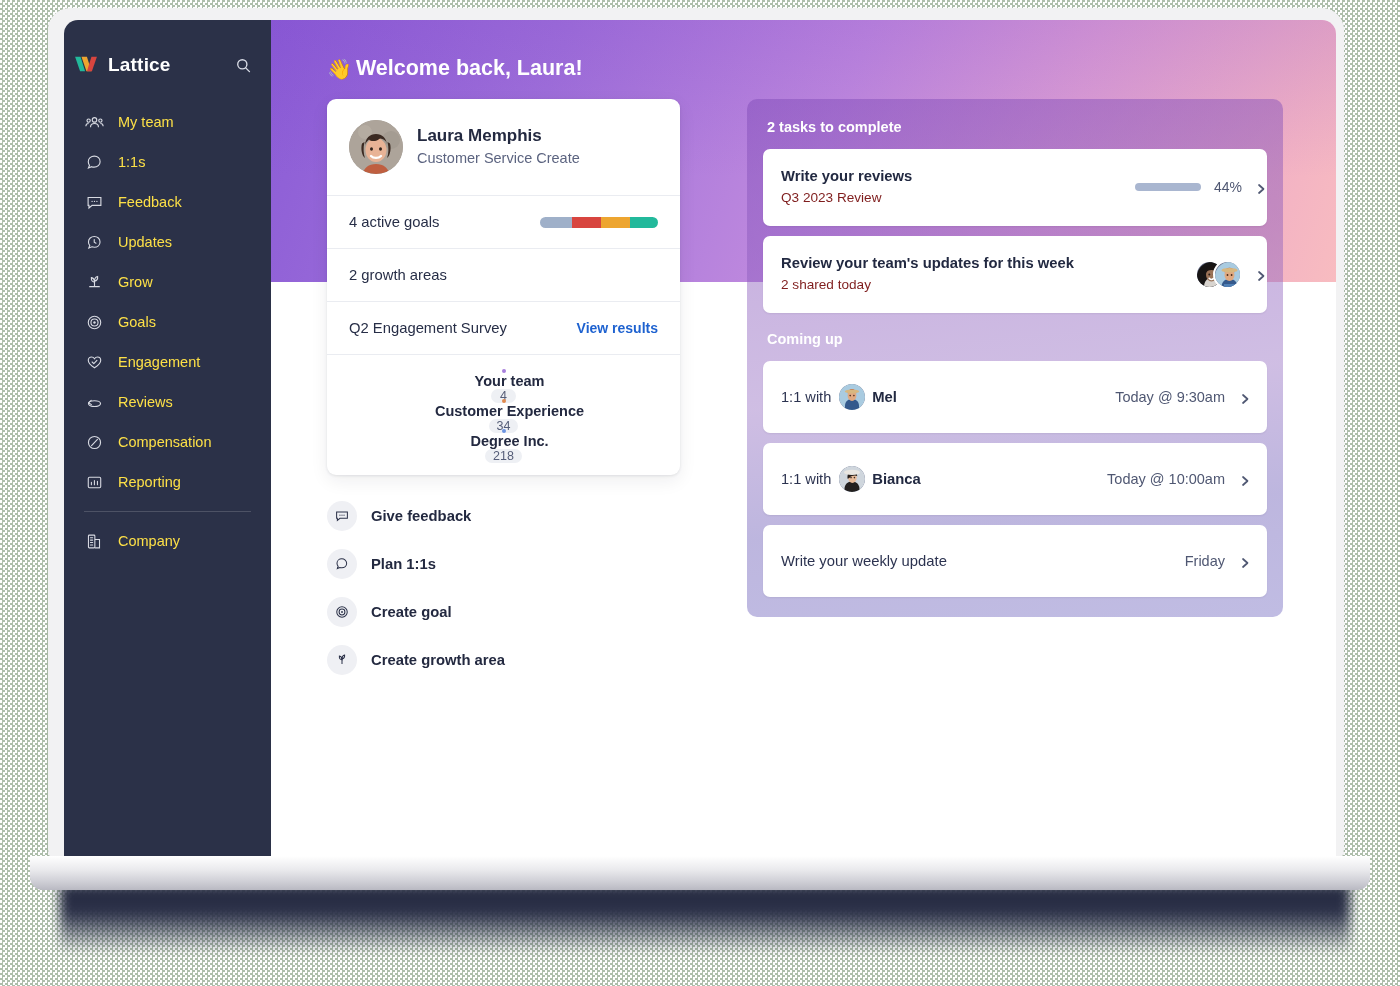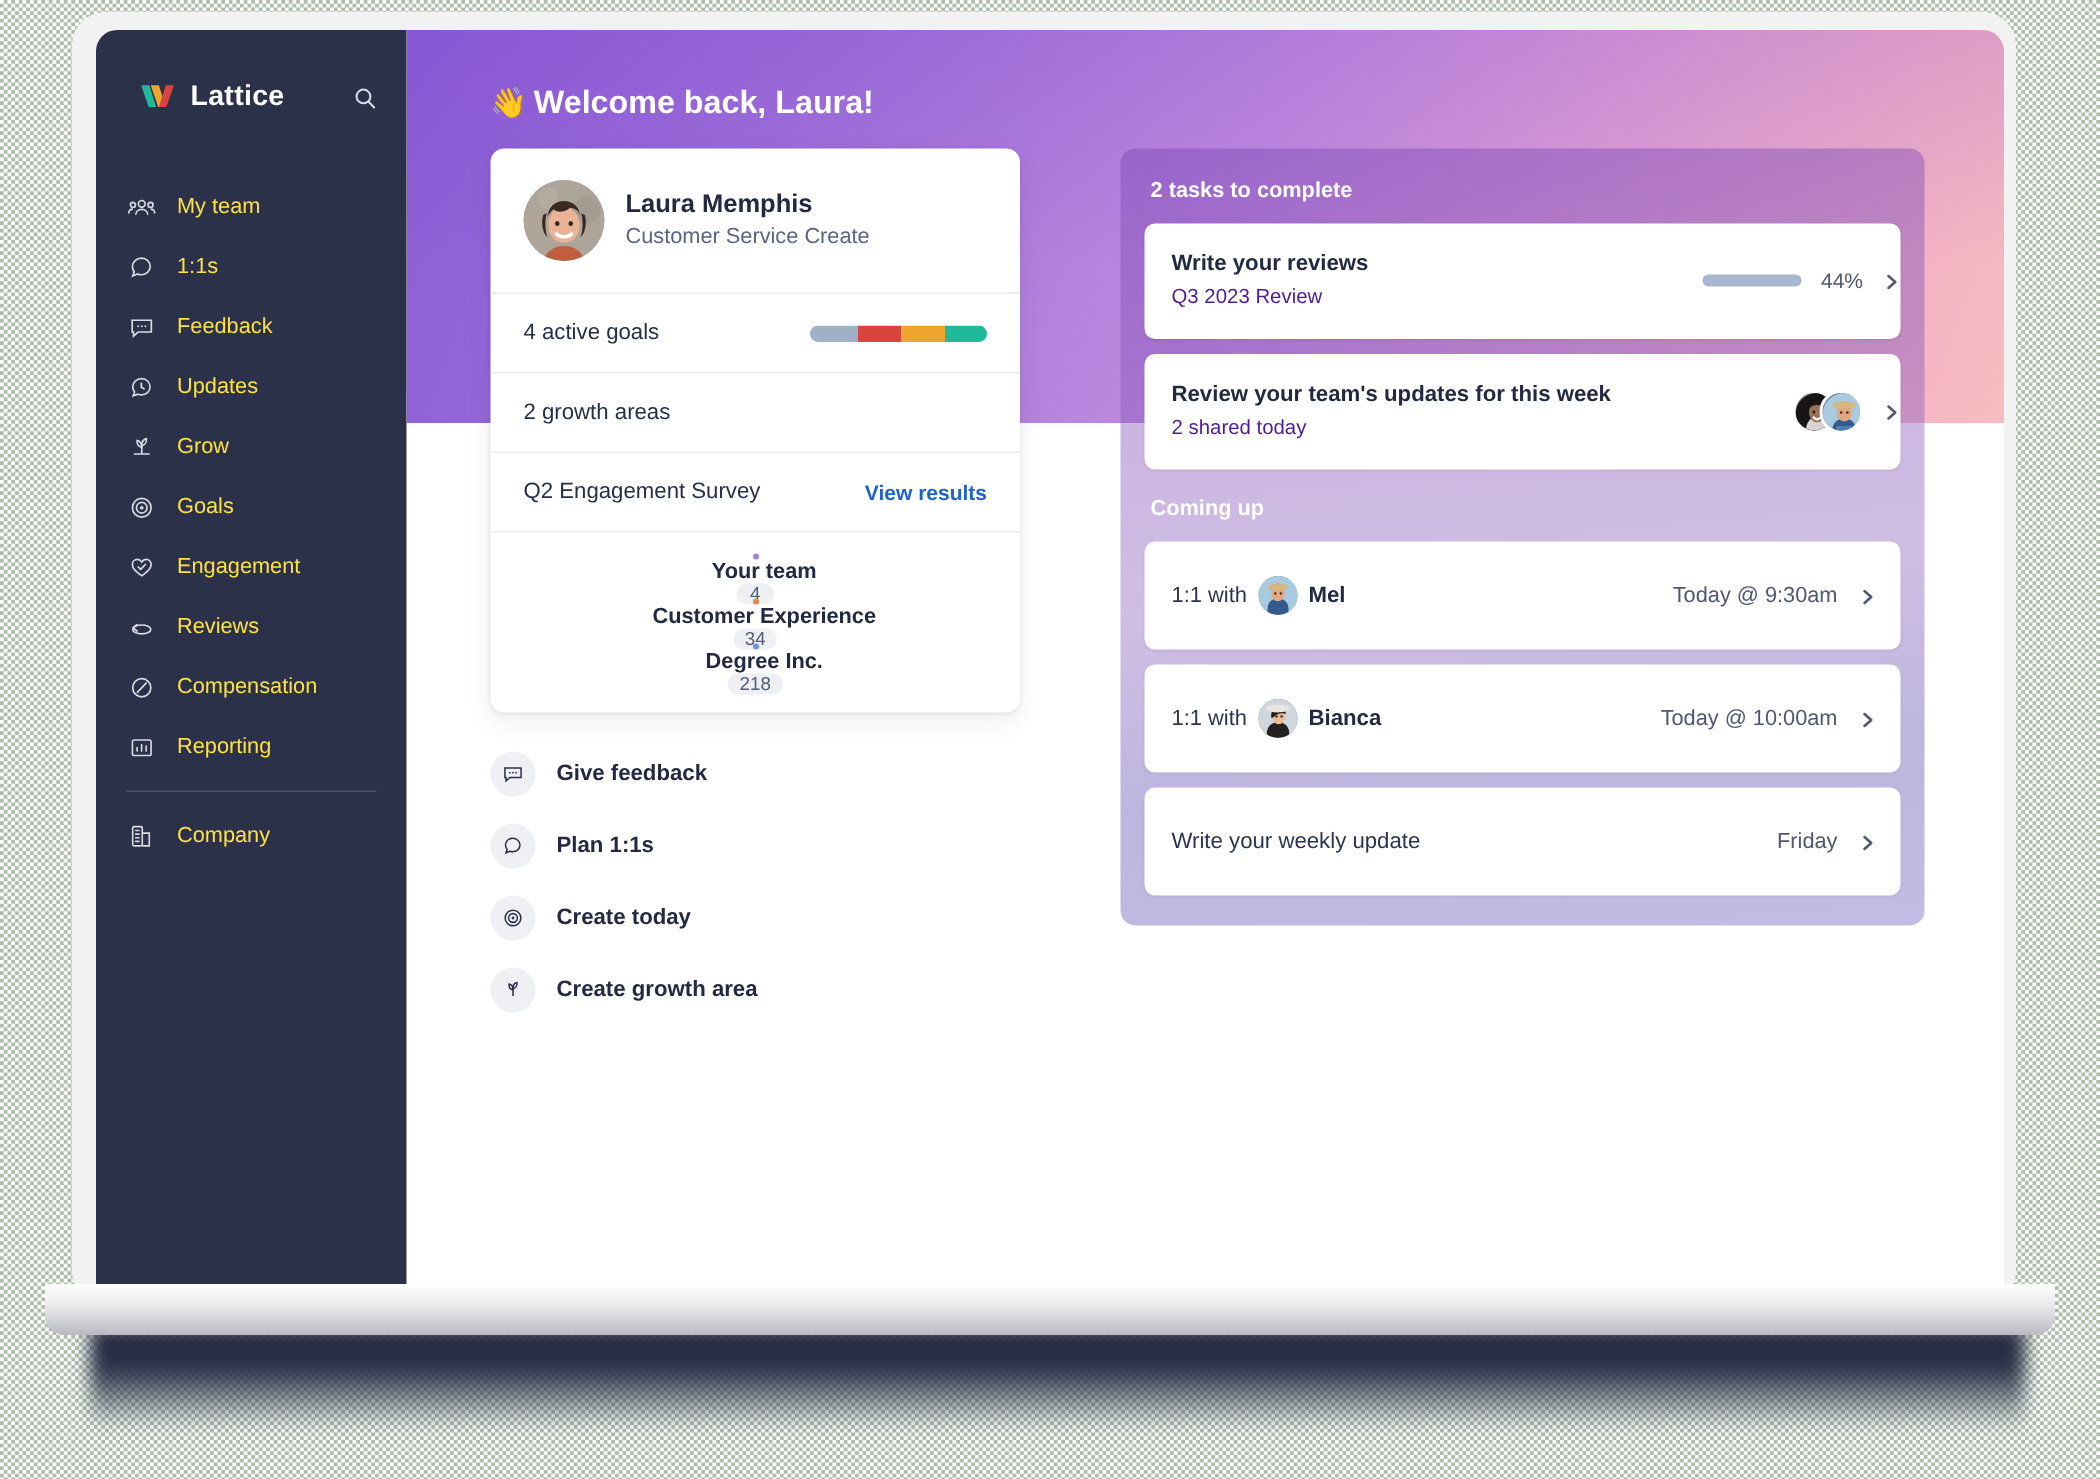--- a/index.html
+++ b/index.html
@@ -74,23 +74,23 @@
     width: 207px;
     flex: 0 0 207px;
     background: #2b3148;
     padding: 28px 0 0 0;
     position: relative;
     z-index: 2;
   }
   .brand-row {
     display: flex;
     align-items: center;
-    padding: 0 18px 0 28px;
+    padding: 0 18px 0 9px;
     height: 34px;
-    margin-bottom: 36px;
+    margin-bottom: 20px;
   }
   .brand-logo { width: 26px; height: 20px; flex: 0 0 26px; }
   .brand-name {
     color: #ffffff;
     font-size: 19px;
     font-weight: bold;
     letter-spacing: .2px;
     margin-left: 9px;
     flex: 1;
   }
@@ -306,21 +306,21 @@
     border-radius: 7px;
     padding: 17px 0 17px 18px;
     margin-bottom: 10px;
     display: flex;
     align-items: center;
     cursor: pointer;
     box-shadow: 0 1px 2px rgba(30,25,60,.07);
   }
   .tc-texts { flex: 1; min-width: 0; }
   .tc-title { font-size: 14.8px; font-weight: bold; color: #222941; line-height: 1.45; }
-  .tc-sub { font-size: 13.6px; color: #4c1d95; line-height: 1.5; margin-top: 1px; }
+  .tc-sub { font-size: 13.6px; color: #7f1d1d; line-height: 1.5; margin-top: 1px; }
   .tc-right { display: flex; align-items: center; gap: 13px; flex: 0 0 auto; }
 
   .progress-track {
     width: 66px; height: 8px;
     border-radius: 5px;
     background: #a9b6d0;
     overflow: hidden;
   }
   .progress-fill { height: 100%; border-radius: 5px; background: #0c5bc4; }
   .progress-pct { font-size: 14px; color: #4f5772; }
@@ -609,21 +609,21 @@
         </div>
 
         <div class="qa-item">
           <span class="qa-ico">
             <svg viewBox="0 0 22 22" width="16" height="16" fill="none" stroke="#2b3148" stroke-width="1.4">
               <circle cx="11" cy="11" r="7.2"></circle>
                 <circle cx="11" cy="11" r="4"></circle>
                 <circle cx="11" cy="11" r="1.3" fill="#2b3148" stroke="none"></circle>
             </svg>
           </span>
-          <span class="qa-label">Create today</span>
+          <span class="qa-label">Create goal</span>
         </div>
 
         <div class="qa-item">
           <span class="qa-ico">
             <svg viewBox="0 0 22 22" width="16" height="16" fill="none" stroke="#2b3148" stroke-width="1.4">
               <path d="M11 16.4V8.8"></path>
               <path d="M11 9.6c0-3 1.6-5 3.6-5.4.3 2.8-1.3 5-3.6 5.4z"></path>
               <path d="M11 10.8c0-2.8-1.6-4.8-3.6-5.2-.3 2.7 1.3 4.8 3.6 5.2z"></path>
             </svg>
           </span>

